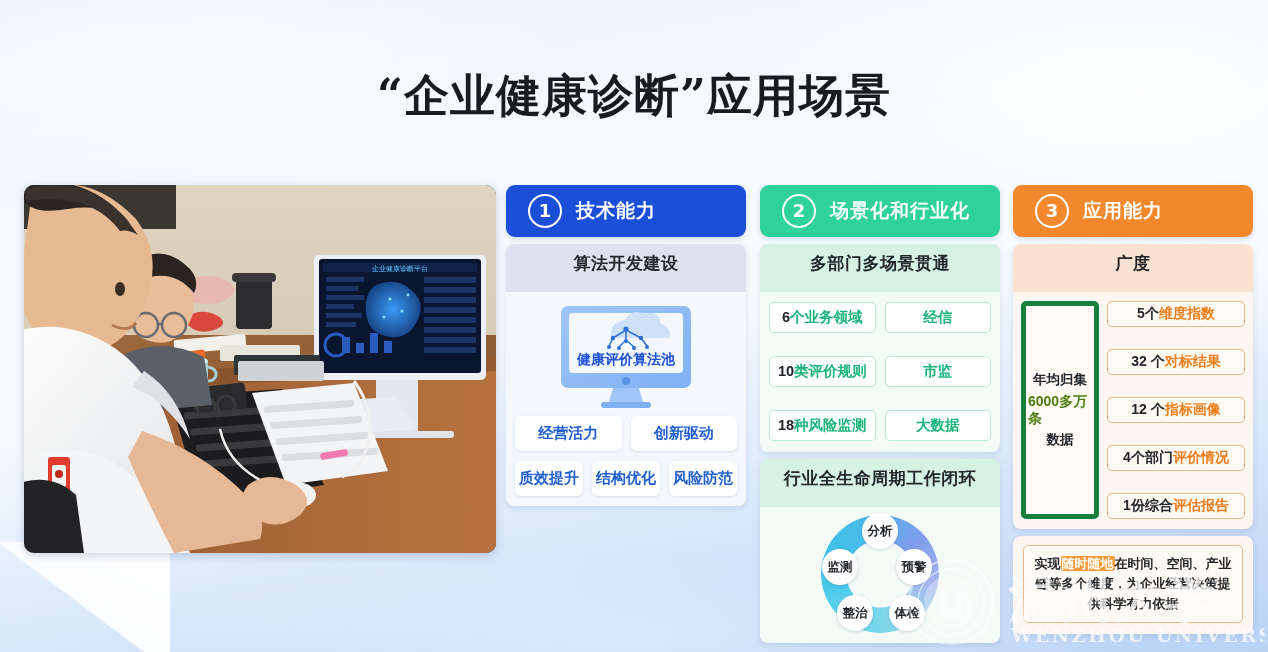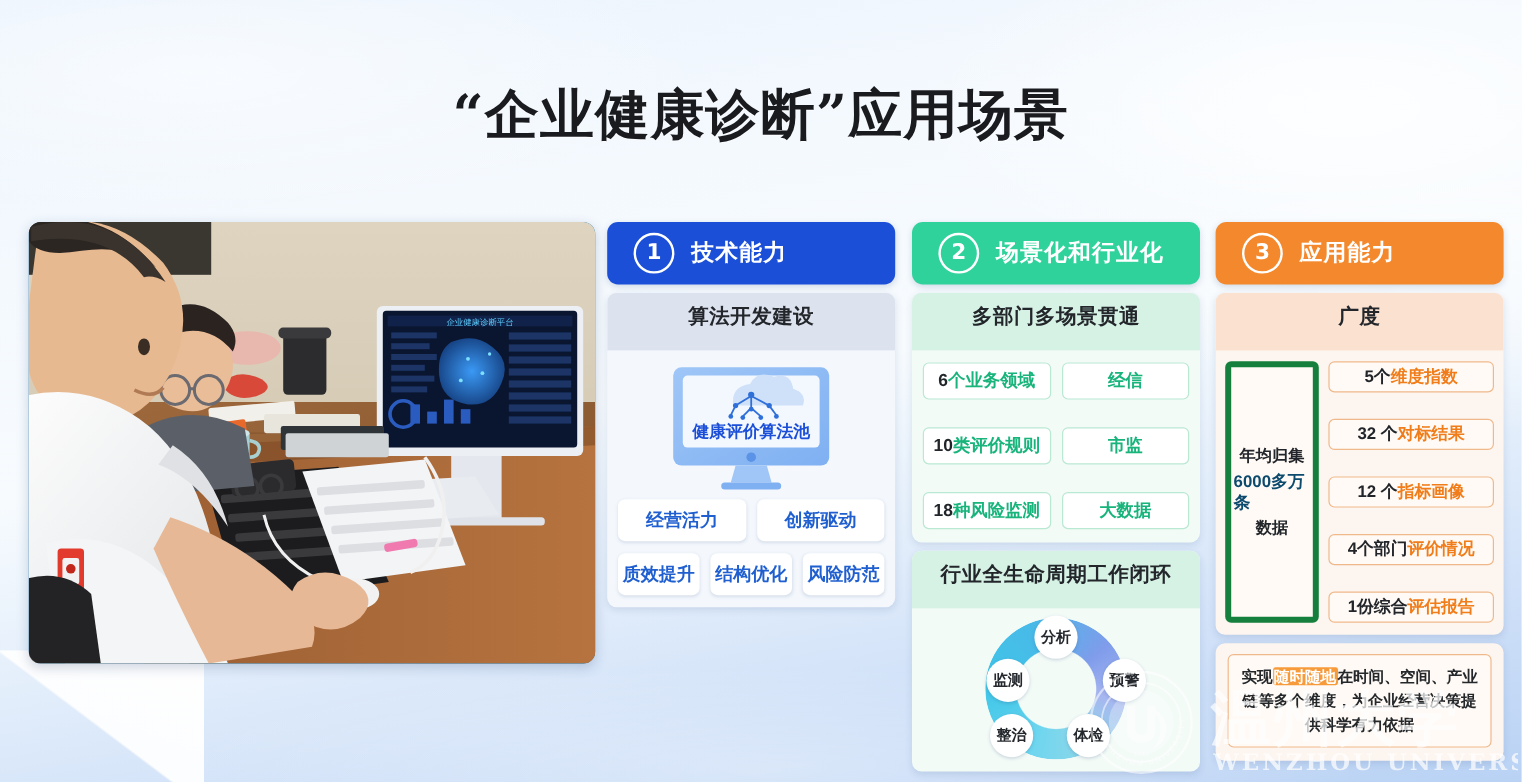--- a/index.html
+++ b/index.html
@@ -103,34 +103,34 @@
     -webkit-mask:radial-gradient(circle, transparent 33px, #000 34px);
             mask:radial-gradient(circle, transparent 33px, #000 34px);
   }
   .bub{
     position:absolute;width:36px;height:36px;border-radius:50%;
     background:#fff;display:flex;align-items:center;justify-content:center;
     font-size:12.5px;font-weight:700;color:#24282d;
     box-shadow:0 1px 3px rgba(40,70,120,.22);
   }
   .bub.b0{left:41px;top:-2px;}
-  .bub.b1{left:98px;top:34px;}
+  .bub.b1{left:75px;top:34px;}
   .bub.b2{left:68px;top:80px;}
-  .bub.b3{left:4px;top:80px;}
+  .bub.b3{left:16px;top:80px;}
   .bub.b4{left:1px;top:34px;}
 
   
   .c3grid{display:flex;gap:8px;padding:9px 8px 10px;}
   .bigbox{
     width:78px;border:5px solid #15803d;border-radius:5px;background:#fffaf5;
     display:flex;flex-direction:column;align-items:center;justify-content:center;
     gap:4px;font-size:13.5px;font-weight:700;color:#22262b;line-height:1.25;
     text-align:left;padding:6px 2px;box-sizing:border-box;
   }
-  .bigbox .hl{color:#0c4a6e;font-size:14px;}
+  .bigbox .hl{color:#4d7c0f;font-size:14px;}
   .olist{flex:1;display:flex;flex-direction:column;gap:22px;}
   .otag{
     border:1px solid #f0b98c;border-radius:5px;background:#fffaf5;
     text-align:center;padding:3px 0;font-size:14px;font-weight:700;
     color:#f07d1a;white-space:nowrap;
   }
   .otag .n{color:#22262b;}
   .depth-body{padding:9px 10px 11px;}
   .depth-box{
     border:1px solid #f0b98c;border-radius:5px;background:#fffaf5;

